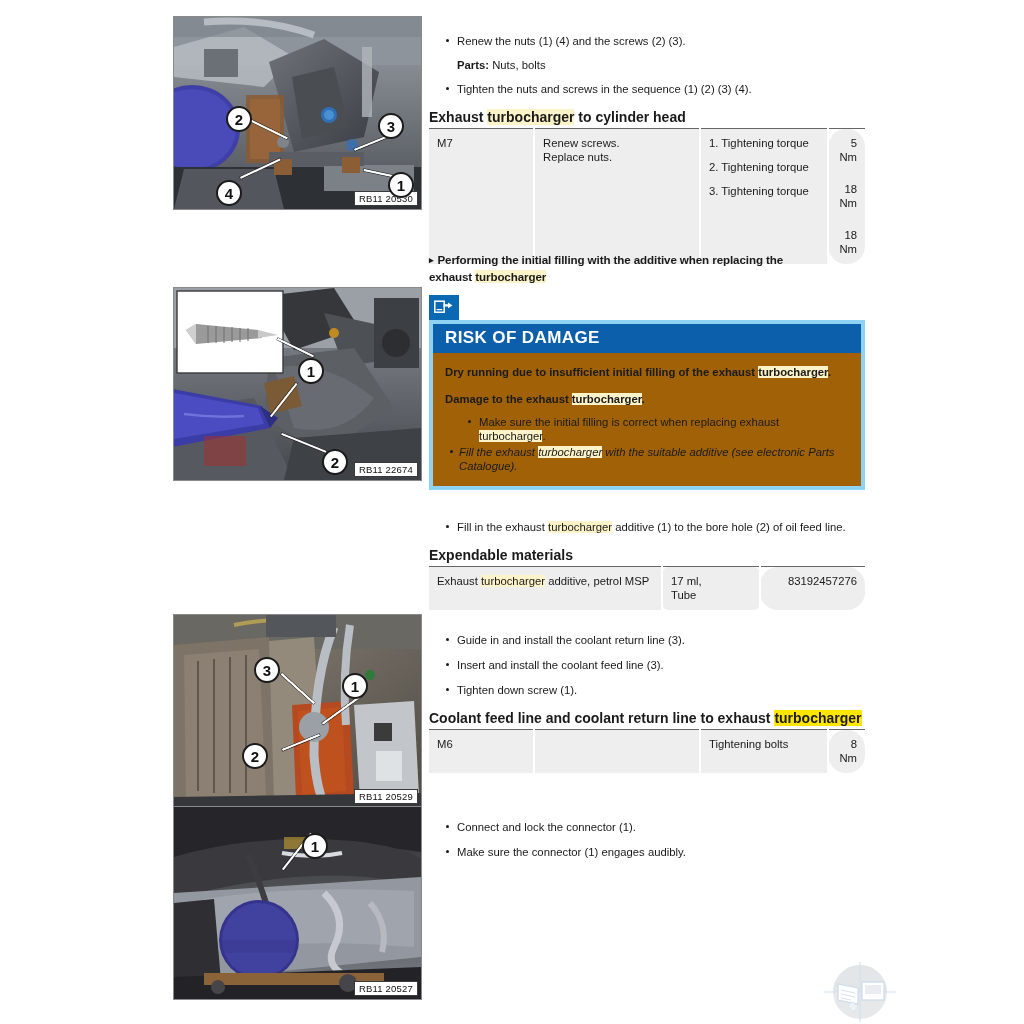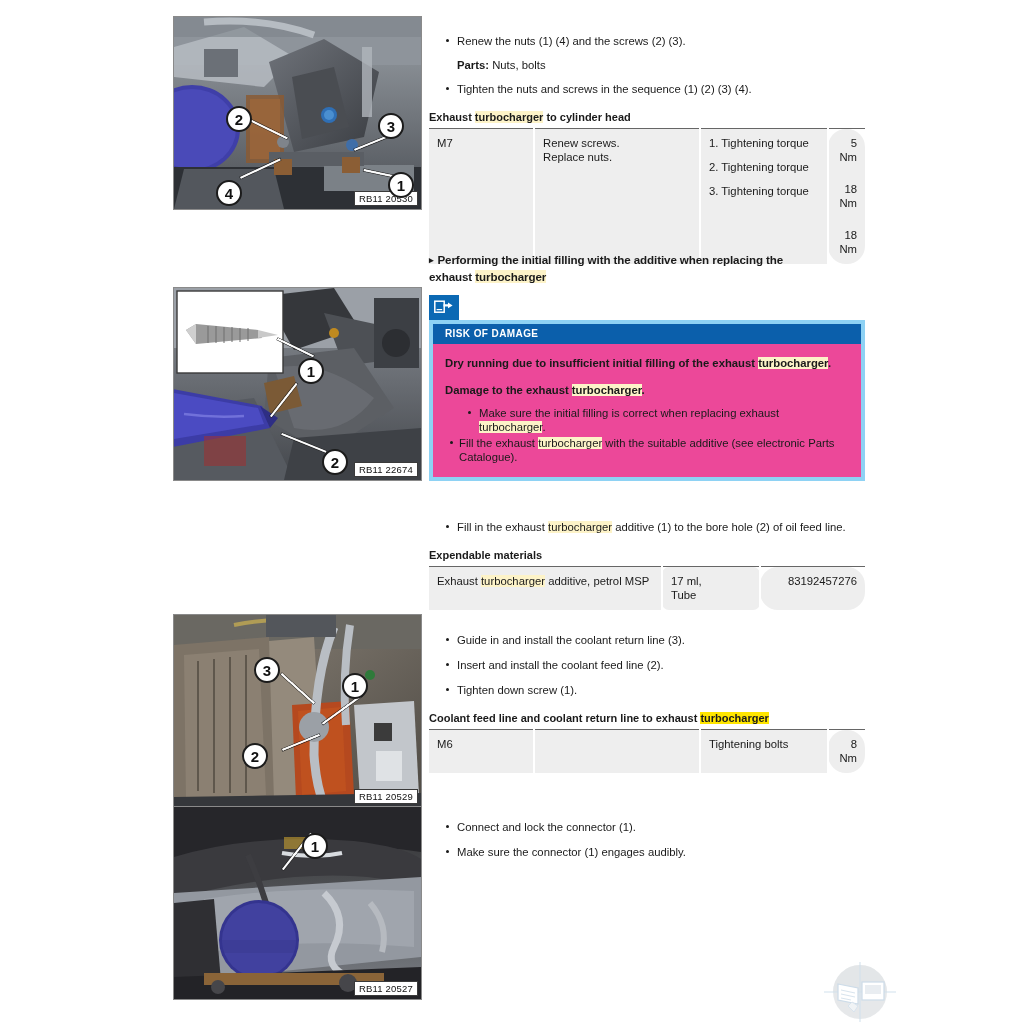--- a/index.html
+++ b/index.html
@@ -114,21 +114,21 @@
     line-height: 15px;
     letter-spacing: -.1px;
   }
   h3.sec .arrow {
     display: inline-block;
     font-size: 9px;
     transform: translateY(-1px);
     margin-right: 4px;
   }
   .tbl-title {
-    font-size: 11px;
+    font-size: 14px;
     font-weight: bold;
     line-height: 15px;
     margin-bottom: 3px;
   }
 
   table.spec {
     width: 436px;
     border-collapse: collapse;
     border-top: 1.4px solid #666;
     table-layout: fixed;
@@ -152,28 +152,28 @@
     width: 30px;
     height: 25px;
     background: #0b69b4;
     display: flex;
     align-items: center;
     justify-content: center;
   }
   .risk-outer {
     border: 4px solid #8ed2f4;
     border-top: none;
-    background: #ec4899;
+    background: #a16207;
     margin-top: 0;
   }
   .risk-head {
     background: #0b5fab;
     color: #ffffff;
     font-weight: bold;
-    font-size: 10px;
+    font-size: 17px;
     letter-spacing: .4px;
     padding: 4px 0 5px 12px;
     border-top: 4px solid #8ed2f4;
     border-left: 4px solid #8ed2f4;
     border-right: 4px solid #8ed2f4;
     box-sizing: border-box;
   }
   .risk-body {
     padding: 12px 14px 13px 12px;
     line-height: 14px;
@@ -198,20 +198,21 @@
     top: 5px;
     width: 3.4px;
     height: 3.4px;
     border-radius: 50%;
     background: #1a1a1a;
   }
   .risk-body ul.outer {
     margin: 0;
     padding: 0 0 0 14px;
     list-style: none;
+    font-style: italic;
   }
   .risk-body ul.outer li {
     position: relative;
     line-height: 14px;
     font-weight: normal;
   }
   .risk-body ul.outer li:before {
     content: "";
     position: absolute;
     left: -9px;
@@ -451,21 +452,21 @@
     <div class="leader" style="left:108px; top:134px; width:40px; transform:rotate(-22deg);"></div>
     <div class="callout" style="left:80px; top:42px;">3</div>
     <div class="callout" style="left:168px; top:58px;">1</div>
     <div class="callout" style="left:68px; top:128px;">2</div>
     <div class="cap">RB11 20529</div>
   </div>
 
   <div class="col" style="top:619px;">
     <ul class="bl">
       <li style="margin-bottom:11px;">Guide in and install the coolant return line (3).</li>
-      <li style="margin-bottom:11px;">Insert and install the coolant feed line (2).</li>
+      <li style="margin-bottom:11px;">Insert and install the coolant feed line (3).</li>
       <li style="margin-bottom:9px;">Tighten down screw (1).</li>
     </ul>
     <div class="tbl-title"><span>Coolant feed line and coolant return line to exhaust </span><span class="hl-strong">turbocharger</span></div>
     <table class="spec">
       <tbody>
           <tr>
         <td style="width:88px;">M6</td>
         <td style="width:148px;"></td>
         <td style="width:110px;">Tightening bolts</td>
         <td class="ta-r">8 Nm</td>

